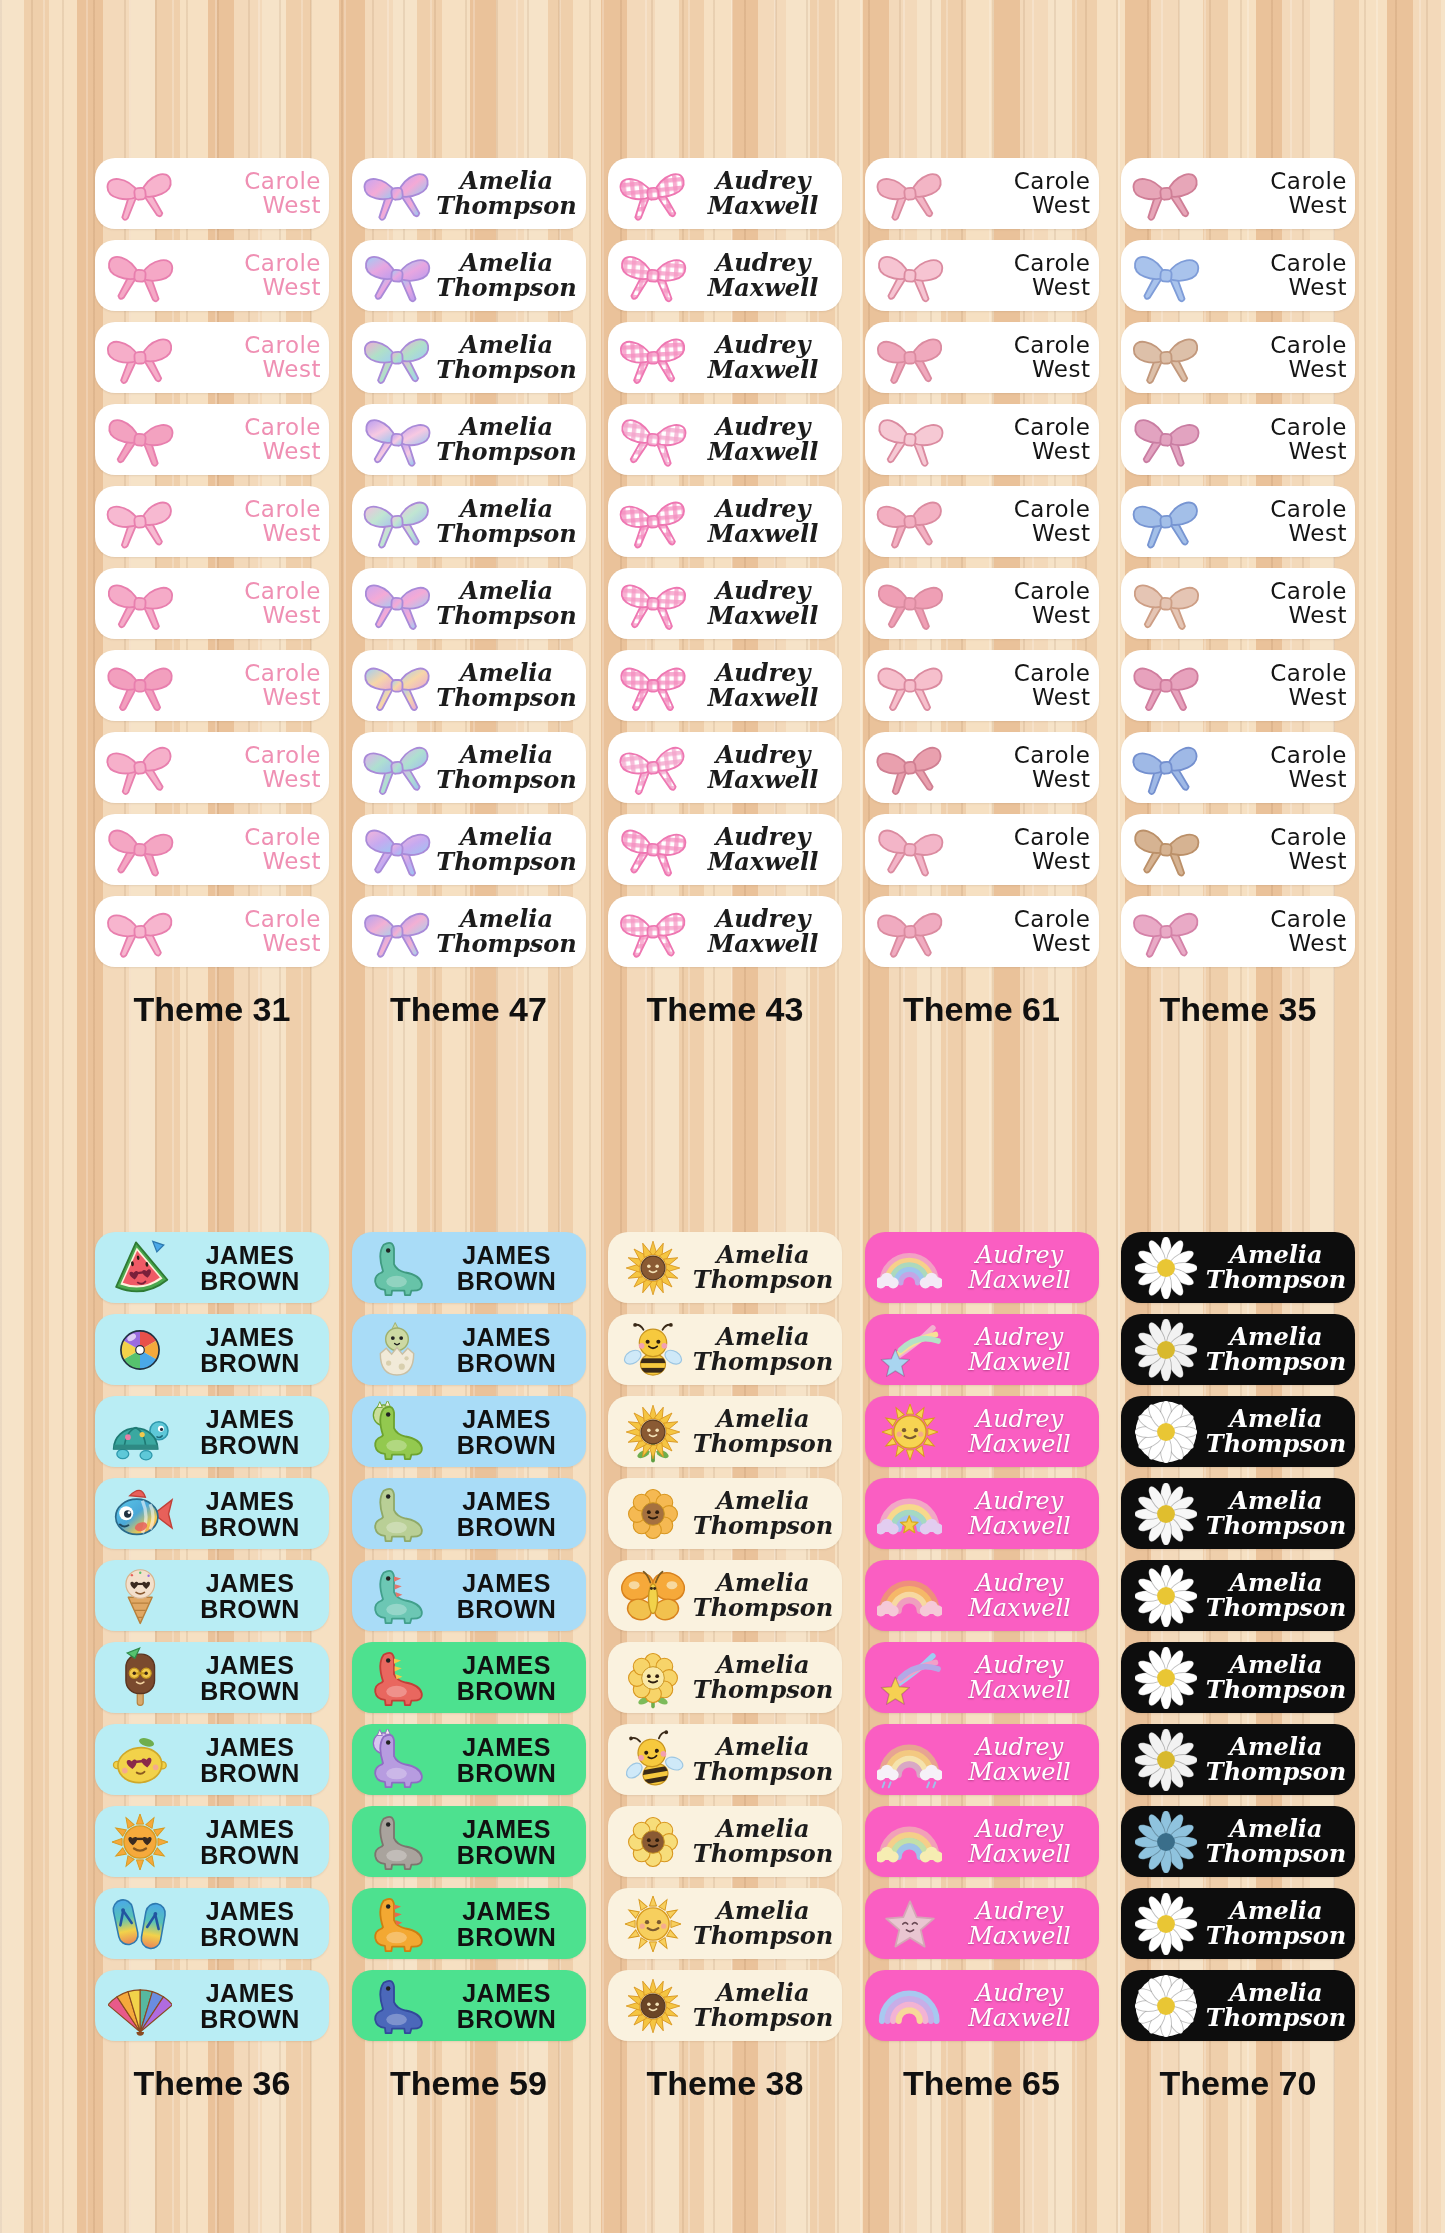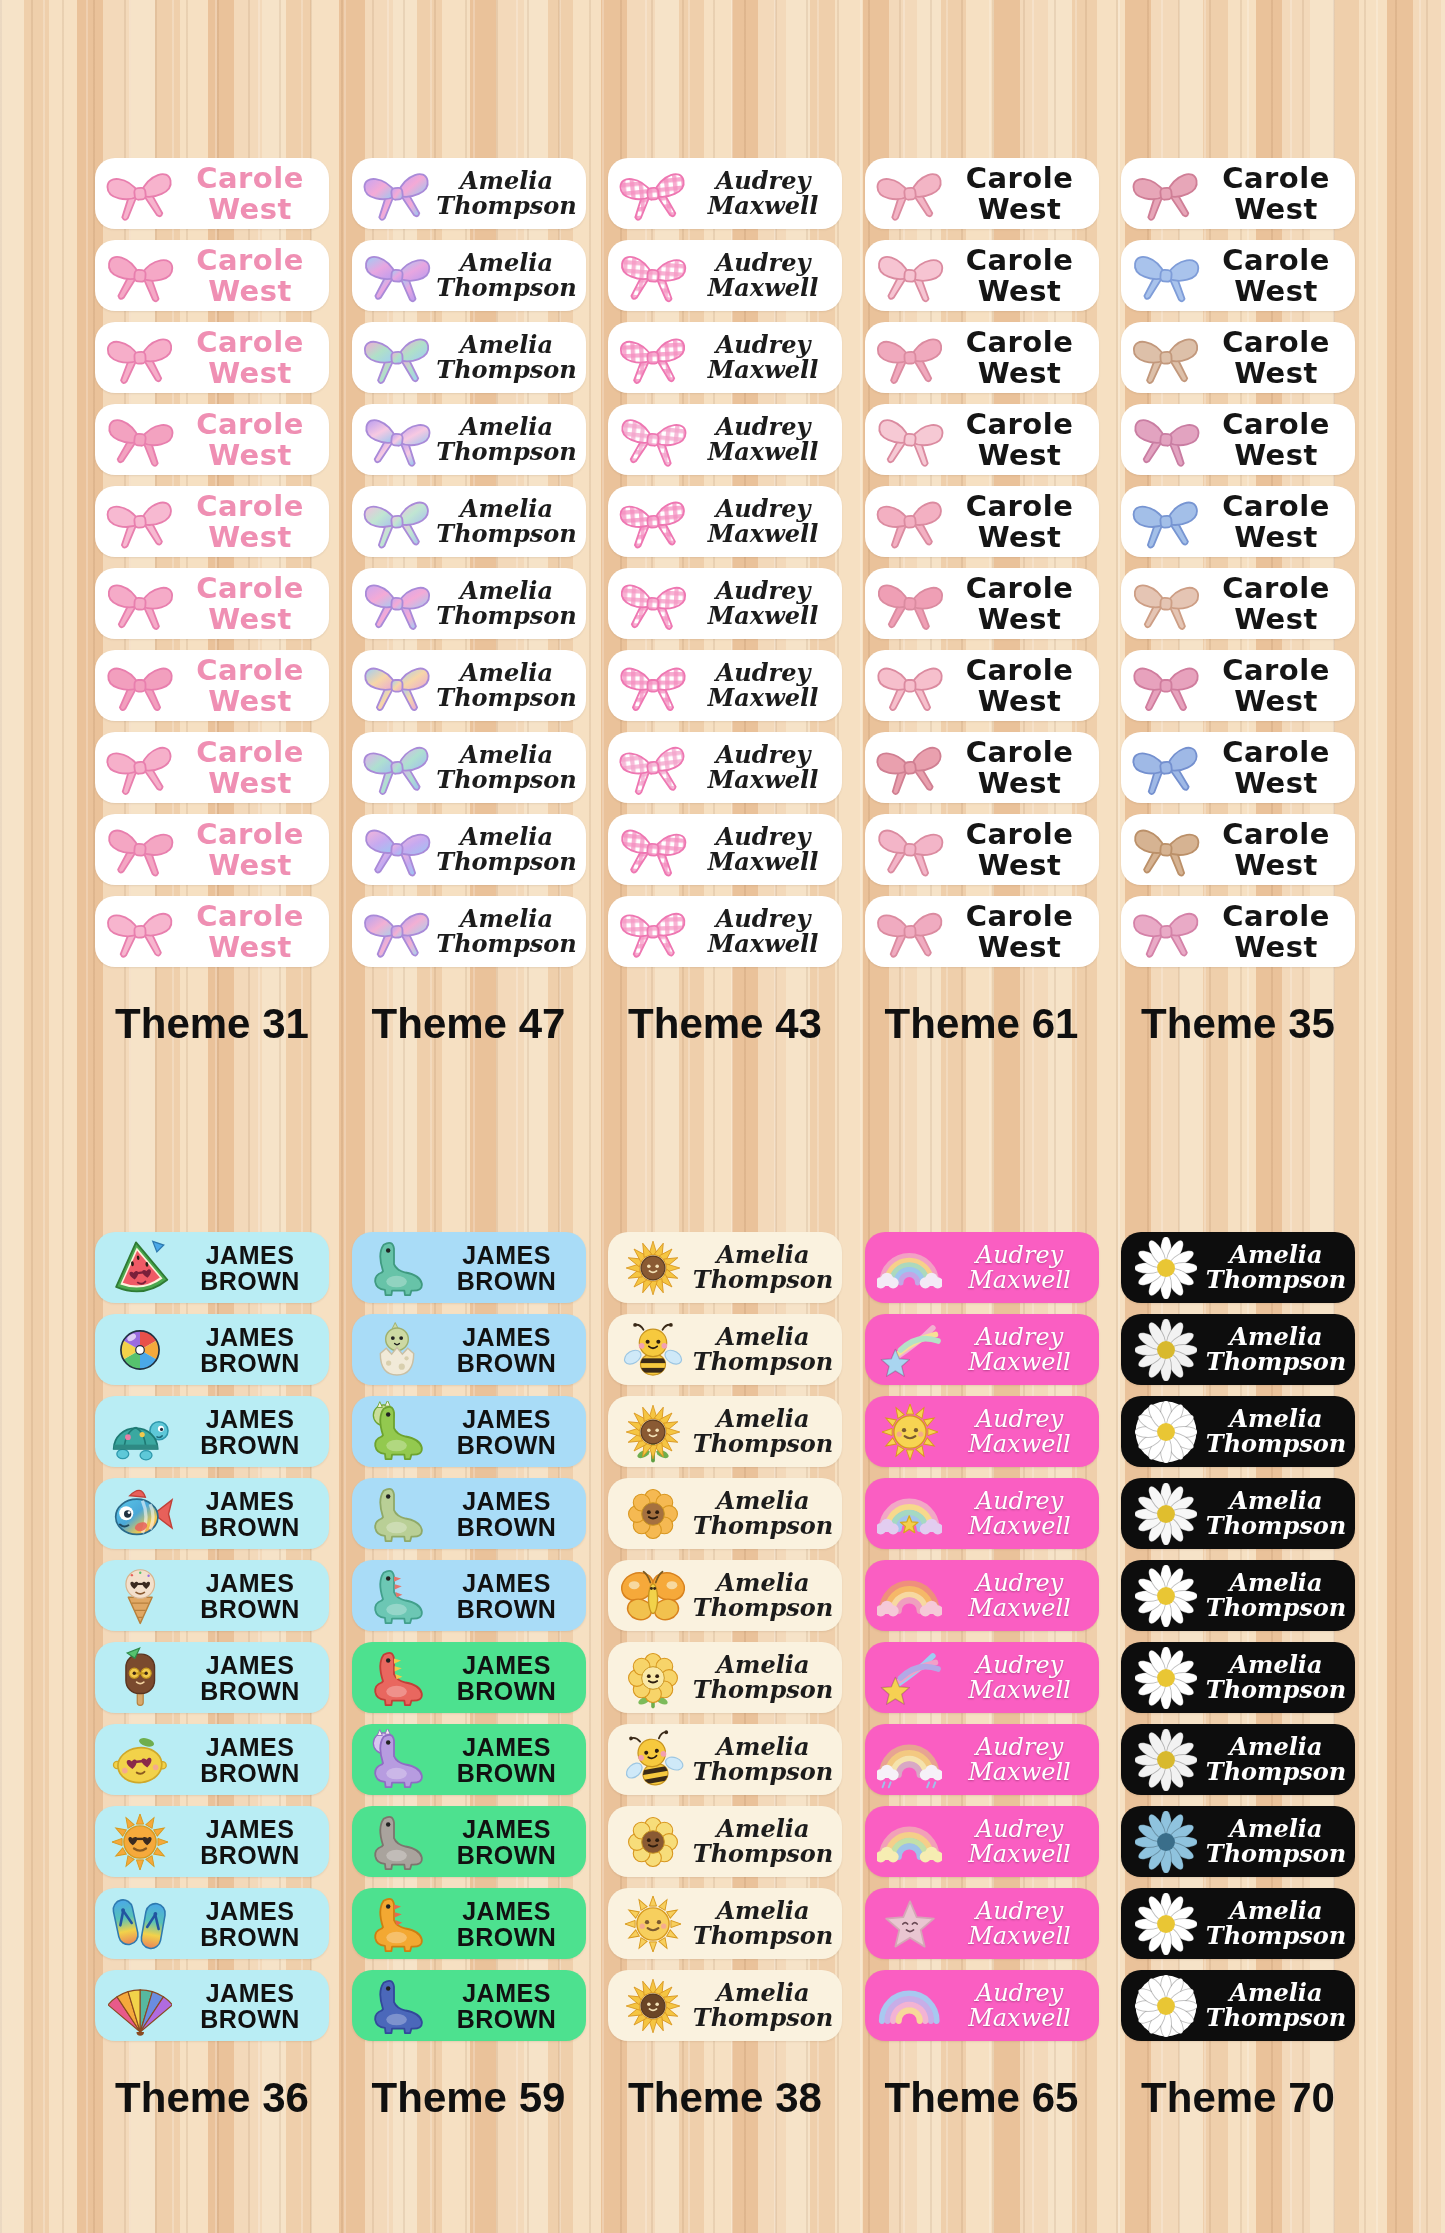--- a/index.html
+++ b/index.html
@@ -17,28 +17,28 @@
   .column{width:234px;display:flex;flex-direction:column;gap:11px;align-items:center;}
   .label{
     width:234px;height:71px;border-radius:20px;background:#fff;
     display:flex;align-items:center;box-sizing:border-box;padding:3px 8px 3px 6px;
     box-shadow:0 1px 2px rgba(90,50,20,.10);flex:0 0 auto;
   }
   .icon{width:78px;height:62px;flex:0 0 auto;display:flex;align-items:center;justify-content:center;}
   .icon svg{max-width:100%;max-height:100%;}
   .nm{flex:1;text-align:center;}
   .nm div{line-height:1.04;}
-  .t-groovy .nm{font-family:"DejaVu Sans",sans-serif;font-weight:700;font-size:29px;letter-spacing:.5px;}
+  .t-groovy .nm{font-family:"DejaVu Sans",sans-serif;font-weight:400;font-size:23px;letter-spacing:.5px;text-align:right;}
   .t-script .nm{font-family:"DejaVu Serif",serif;font-style:italic;font-weight:700;font-size:24px;}
   .t-script2 .nm{font-family:"DejaVu Serif",serif;font-style:italic;font-weight:400;font-size:24px;}
   .t-caps .nm{font-family:"Liberation Sans",sans-serif;font-weight:900;font-size:25px;letter-spacing:.5px;}
   .shadowed .nm{text-shadow:0 1px 2px rgba(60,10,40,.35);}
   .caption{
-    margin-top:22px;text-align:center;color:#101010;
-    font-family:"Liberation Sans",sans-serif;font-weight:800;font-size:42px;
+    margin-top:12px;text-align:center;color:#101010;
+    font-family:"Liberation Sans",sans-serif;font-weight:800;font-size:34px;
   }
 </style>
 </head>
 <body>
 
 <div id="sheet">
     <div class="section sec0" id="themes-31-35">
       <div class="column">
         <div class="label t-groovy" style="background: rgb(255, 255, 255);">
           <div class="icon">

